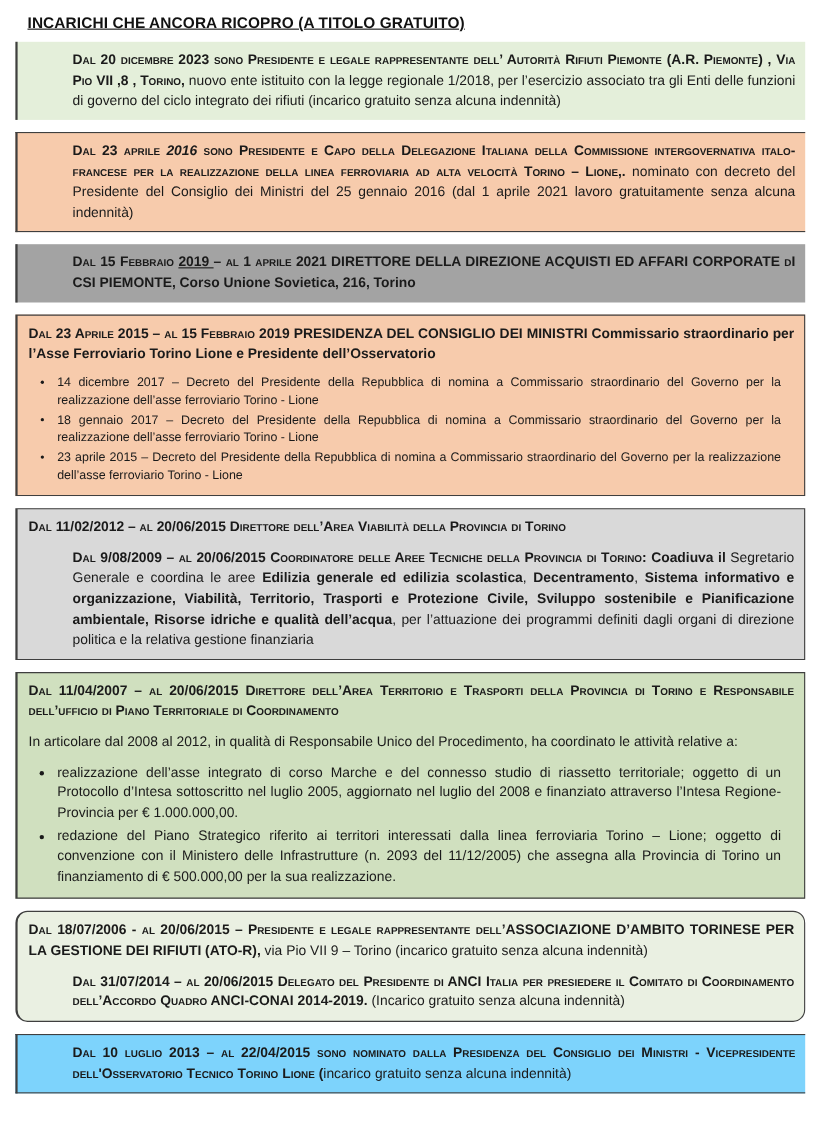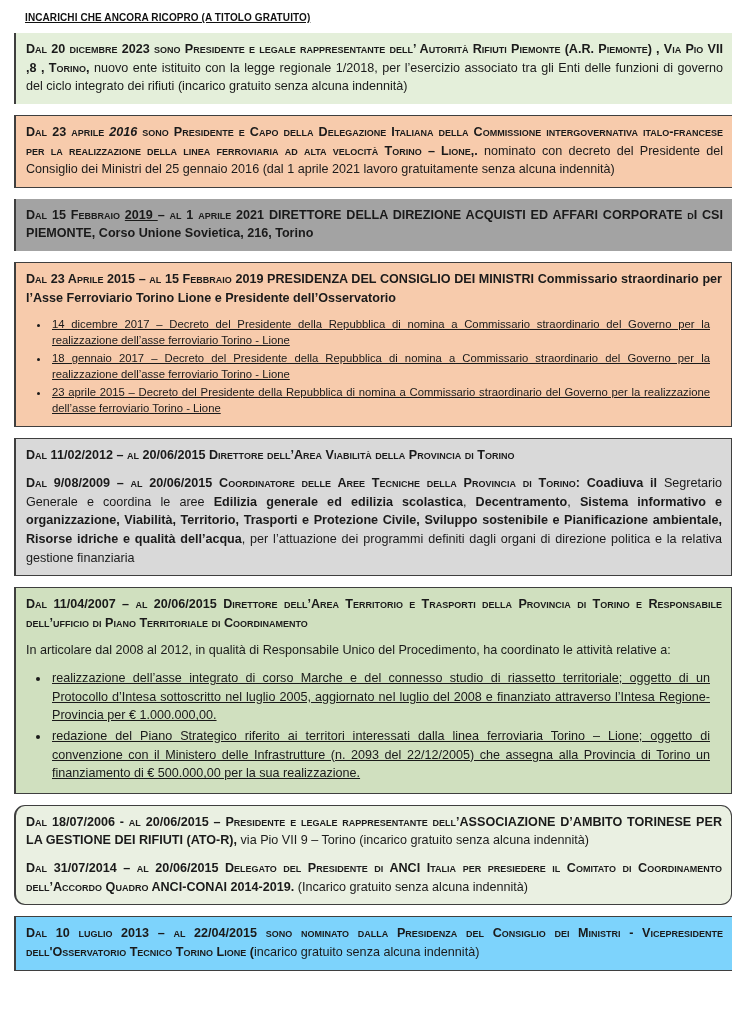--- a/index.html
+++ b/index.html
@@ -5,45 +5,45 @@
   html,body{margin:0;padding:0;}
   body{
     width:740px;height:1024px;
     background:#ffffff;
     font-family:"Liberation Sans","DejaVu Sans",sans-serif;
     color:#1a1a1a;
     overflow:hidden;
   }
   .doc{padding:6px 8px 0 14px;}
   h2.sec{
-    font-size:10px;
+    font-size:14px;
     font-weight:bold;
     text-decoration:underline;
     margin:6px 0 10px 11px;
     letter-spacing:0.1px;
     color:#111;
   }
   h2.sec2{margin-top:14px;}
   .box{
     margin:0 0 11px 0;
     padding:7px 9px 8px 10px;
     font-size:12.6px;
     line-height:1.48;
     text-align:justify;
   }
   .bd-left{border-left:2px solid #3f3f3f;}
   .bd-tlb{border:1px solid #3f3f3f;border-right:none;border-left-width:2px;}
   .bd-full{border:1px solid #3f3f3f;border-left-width:2px;}
   .para{margin:0 0 9px 0;}
-  .para:last-child{margin-bottom:0;}
+  .para:last-child{margin-bottom:0;margin-left:40px;}
   .run-sc{font-weight:bold;font-variant:small-caps;}
   .run-b{font-weight:bold;}
   .run-u{text-decoration:underline;}
   .run-i{font-style:italic;}
-  ul.bullets{margin:2px 12px 0 0;padding:0 0 0 24px;text-decoration:underline;}
+  ul.bullets{margin:2px 12px 0 0;padding:0 0 0 24px;}
   ul.bullets li{margin:0 0 2px 0;padding-left:2px;}
   ul.bullets.small{font-size:11.3px;line-height:1.42;}
 </style>
 </head>
 <body>
 
 <div class="doc">
   <h2 class="sec">INCARICHI CHE ANCORA RICOPRO (A TITOLO GRATUITO)</h2>
 
   <section class="box bd-left" style="background-color: rgb(228, 239, 218);">
@@ -67,21 +67,21 @@
     </section>
   <section class="box bd-full" style="background-color: rgb(217, 217, 217);">
       <p class="para"><span class="run-sc">Dal 11/02/2012 – al 20/06/2015 Direttore dell’Area Viabilità della Provincia di Torino</span></p>
       <p class="para"><span class="run-sc">Dal 9/08/2009 – al 20/06/2015 Coordinatore delle Aree Tecniche della Provincia di Torino: </span><span class="run-b">Coadiuva il </span><span class="run-r">Segretario Generale e coordina le aree </span><span class="run-b">Edilizia generale ed edilizia scolastica</span><span class="run-r">, </span><span class="run-b">Decentramento</span><span class="run-r">, </span><span class="run-b">Sistema informativo e organizzazione, Viabilità, Territorio, Trasporti e Protezione Civile, Sviluppo sostenibile e Pianificazione ambientale, Risorse idriche e qualità dell’acqua</span><span class="run-r">, per l’attuazione dei programmi definiti dagli organi di direzione politica e la relativa gestione finanziaria</span></p>
     </section>
   <section class="box bd-full" style="background-color: rgb(208, 224, 191);">
       <p class="para"><span class="run-sc">Dal 11/04/2007 – al 20/06/2015 Direttore dell’Area Territorio e Trasporti della Provincia di Torino e Responsabile dell’ufficio di Piano Territoriale di Coordinamento</span></p>
       <p class="para"><span class="run-r">In articolare dal 2008 al 2012, in qualità di Responsabile Unico del Procedimento, ha coordinato le attività relative a:</span></p>
       <ul class="bullets">
         <li>realizzazione dell’asse integrato di corso Marche e del connesso studio di riassetto territoriale; oggetto di un Protocollo d’Intesa sottoscritto nel luglio 2005, aggiornato nel luglio del 2008 e finanziato attraverso l’Intesa Regione-Provincia per € 1.000.000,00.</li>
-        <li>redazione del Piano Strategico riferito ai territori interessati dalla linea ferroviaria Torino – Lione; oggetto di convenzione con il Ministero delle Infrastrutture (n. 2093 del 22/12/2005) che assegna alla Provincia di Torino un finanziamento di € 500.000,00 per la sua realizzazione.</li>
+        <li>redazione del Piano Strategico riferito ai territori interessati dalla linea ferroviaria Torino – Lione; oggetto di convenzione con il Ministero delle Infrastrutture (n. 2093 del 11/12/2005) che assegna alla Provincia di Torino un finanziamento di € 500.000,00 per la sua realizzazione.</li>
       </ul>
     </section>
   <section class="box bd-full" style="background-color: rgb(234, 240, 226); border-radius: 11px;">
       <p class="para"><span class="run-sc">Dal 18/07/2006 - al 20/06/2015 – Presidente e legale rappresentante dell’ASSOCIAZIONE D’AMBITO TORINESE PER LA GESTIONE DEI RIFIUTI (ATO-R), </span><span class="run-r">via Pio VII 9 – Torino (incarico gratuito senza alcuna indennità)</span></p>
       <p class="para"><span class="run-sc">Dal 31/07/2014 – al 20/06/2015 Delegato del Presidente di ANCI Italia  per  presiedere il  Comitato di Coordinamento dell’Accordo Quadro ANCI-CONAI 2014-2019. </span><span class="run-r">(Incarico gratuito senza alcuna indennità)</span></p>
     </section>
   <section class="box bd-tlb" style="background-color: #7dd3fc;">
       <p class="para"><span class="run-sc">Dal 10 luglio 2013 – al 22/04/2015   sono nominato dalla Presidenza del Consiglio dei Ministri - Vicepresidente dell'Osservatorio Tecnico Torino Lione (</span><span class="run-r">incarico gratuito senza alcuna indennità)</span></p>
     </section>
 </div>

